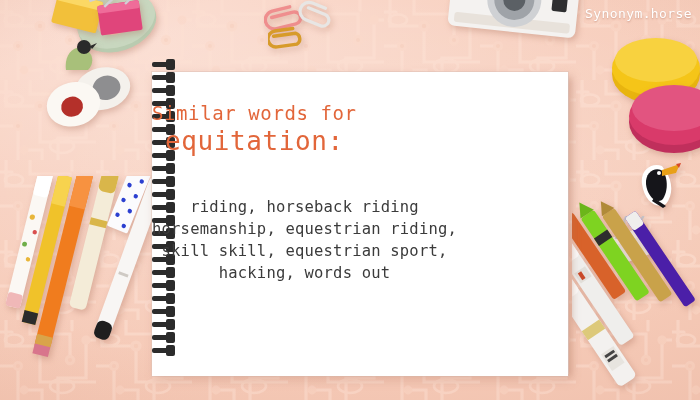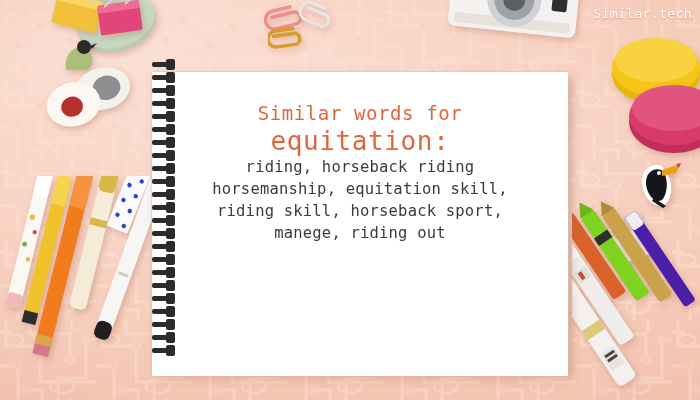--- a/index.html
+++ b/index.html
@@ -31,31 +31,31 @@
   .page-edge{
     position:absolute;left:563px;top:76px;width:6px;height:298px;
     background:linear-gradient(90deg,#f3eae6,#e3cfc7);
     box-shadow:2px 2px 6px rgba(170,110,90,.28);
   }
   .spiral{position:absolute;left:148px;top:58px;width:34px;height:306px;}
 
   
   .sheet{
     position:absolute;left:152px;top:72px;width:416px;height:304px;
-    display:flex;flex-direction:column;align-items:center;
+    display:flex;flex-direction:column;align-items:flex-start;
   }
   .title-block{margin-top:28px;text-align:center;}
   .title-line{
     color:#e2663a;font-size:19px;letter-spacing:.6px;line-height:26px;white-space:pre;
   }
   .title-word{
     color:#e2663a;font-size:26px;letter-spacing:.6px;line-height:30px;white-space:pre;
   }
   .words{
-    text-align:center;color:#3b3b3b;
+    margin-top:40px;text-align:center;color:#3b3b3b;
     font-size:15.5px;line-height:22px;letter-spacing:.2px;
   }
   .words div{white-space:pre;}
 
   
   .brand{
     position:absolute;right:8px;top:6px;color:#ffffff;font-size:13px;
     letter-spacing:.4px;text-shadow:0 1px 2px rgba(170,110,90,.55);
   }
 
@@ -393,21 +393,21 @@
     </g>
   </svg>
 
   <div class="sheet">
     <div class="title-block">
       <div class="title-line">Similar words for</div>
       <div class="title-word">equitation:</div>
     </div>
     <div class="words">
       <div>riding, horseback riding</div>
-      <div>horsemanship, equitation skill,</div>
-      <div>riding skill, horseback sport,</div>
-      <div>manege, riding out</div>
+      <div>horsemanship, equestrian riding,</div>
+      <div>skill skill, equestrian sport,</div>
+      <div>hacking, words out</div>
     </div>
   </div>
 
-  <div class="brand">Similar.tech</div>
+  <div class="brand">Synonym.horse</div>
 
 </div>
 
 </body></html>

